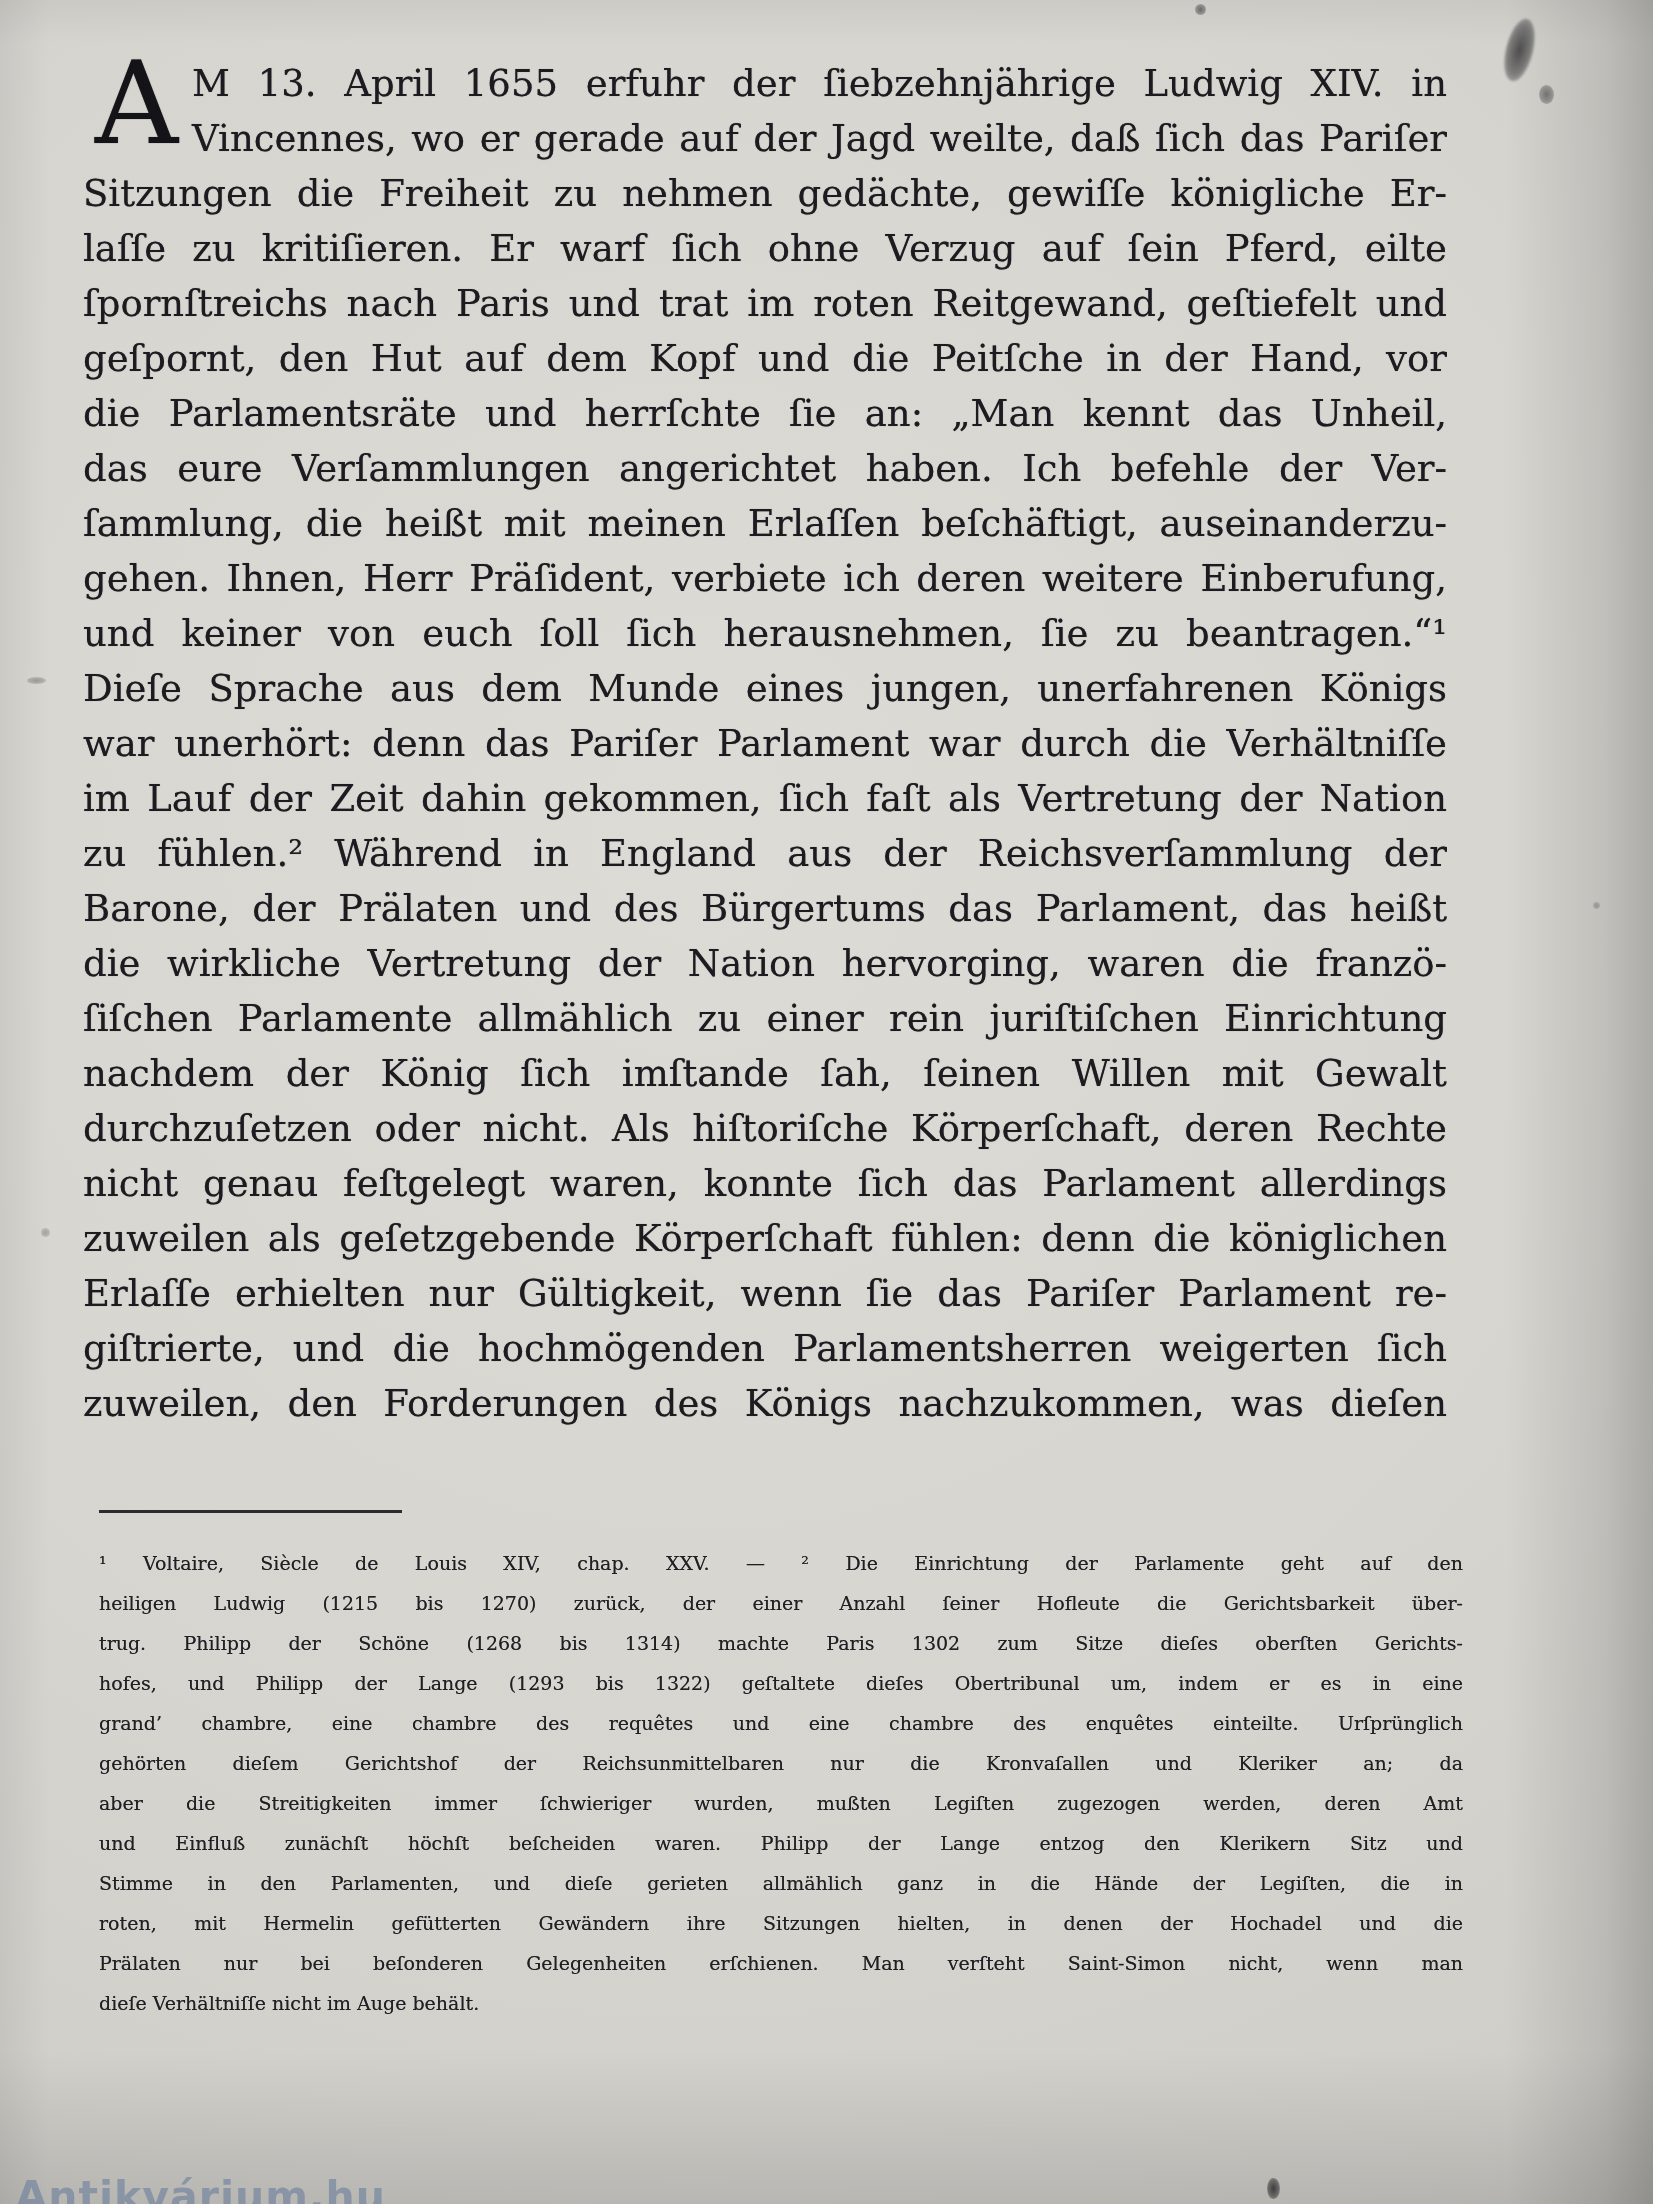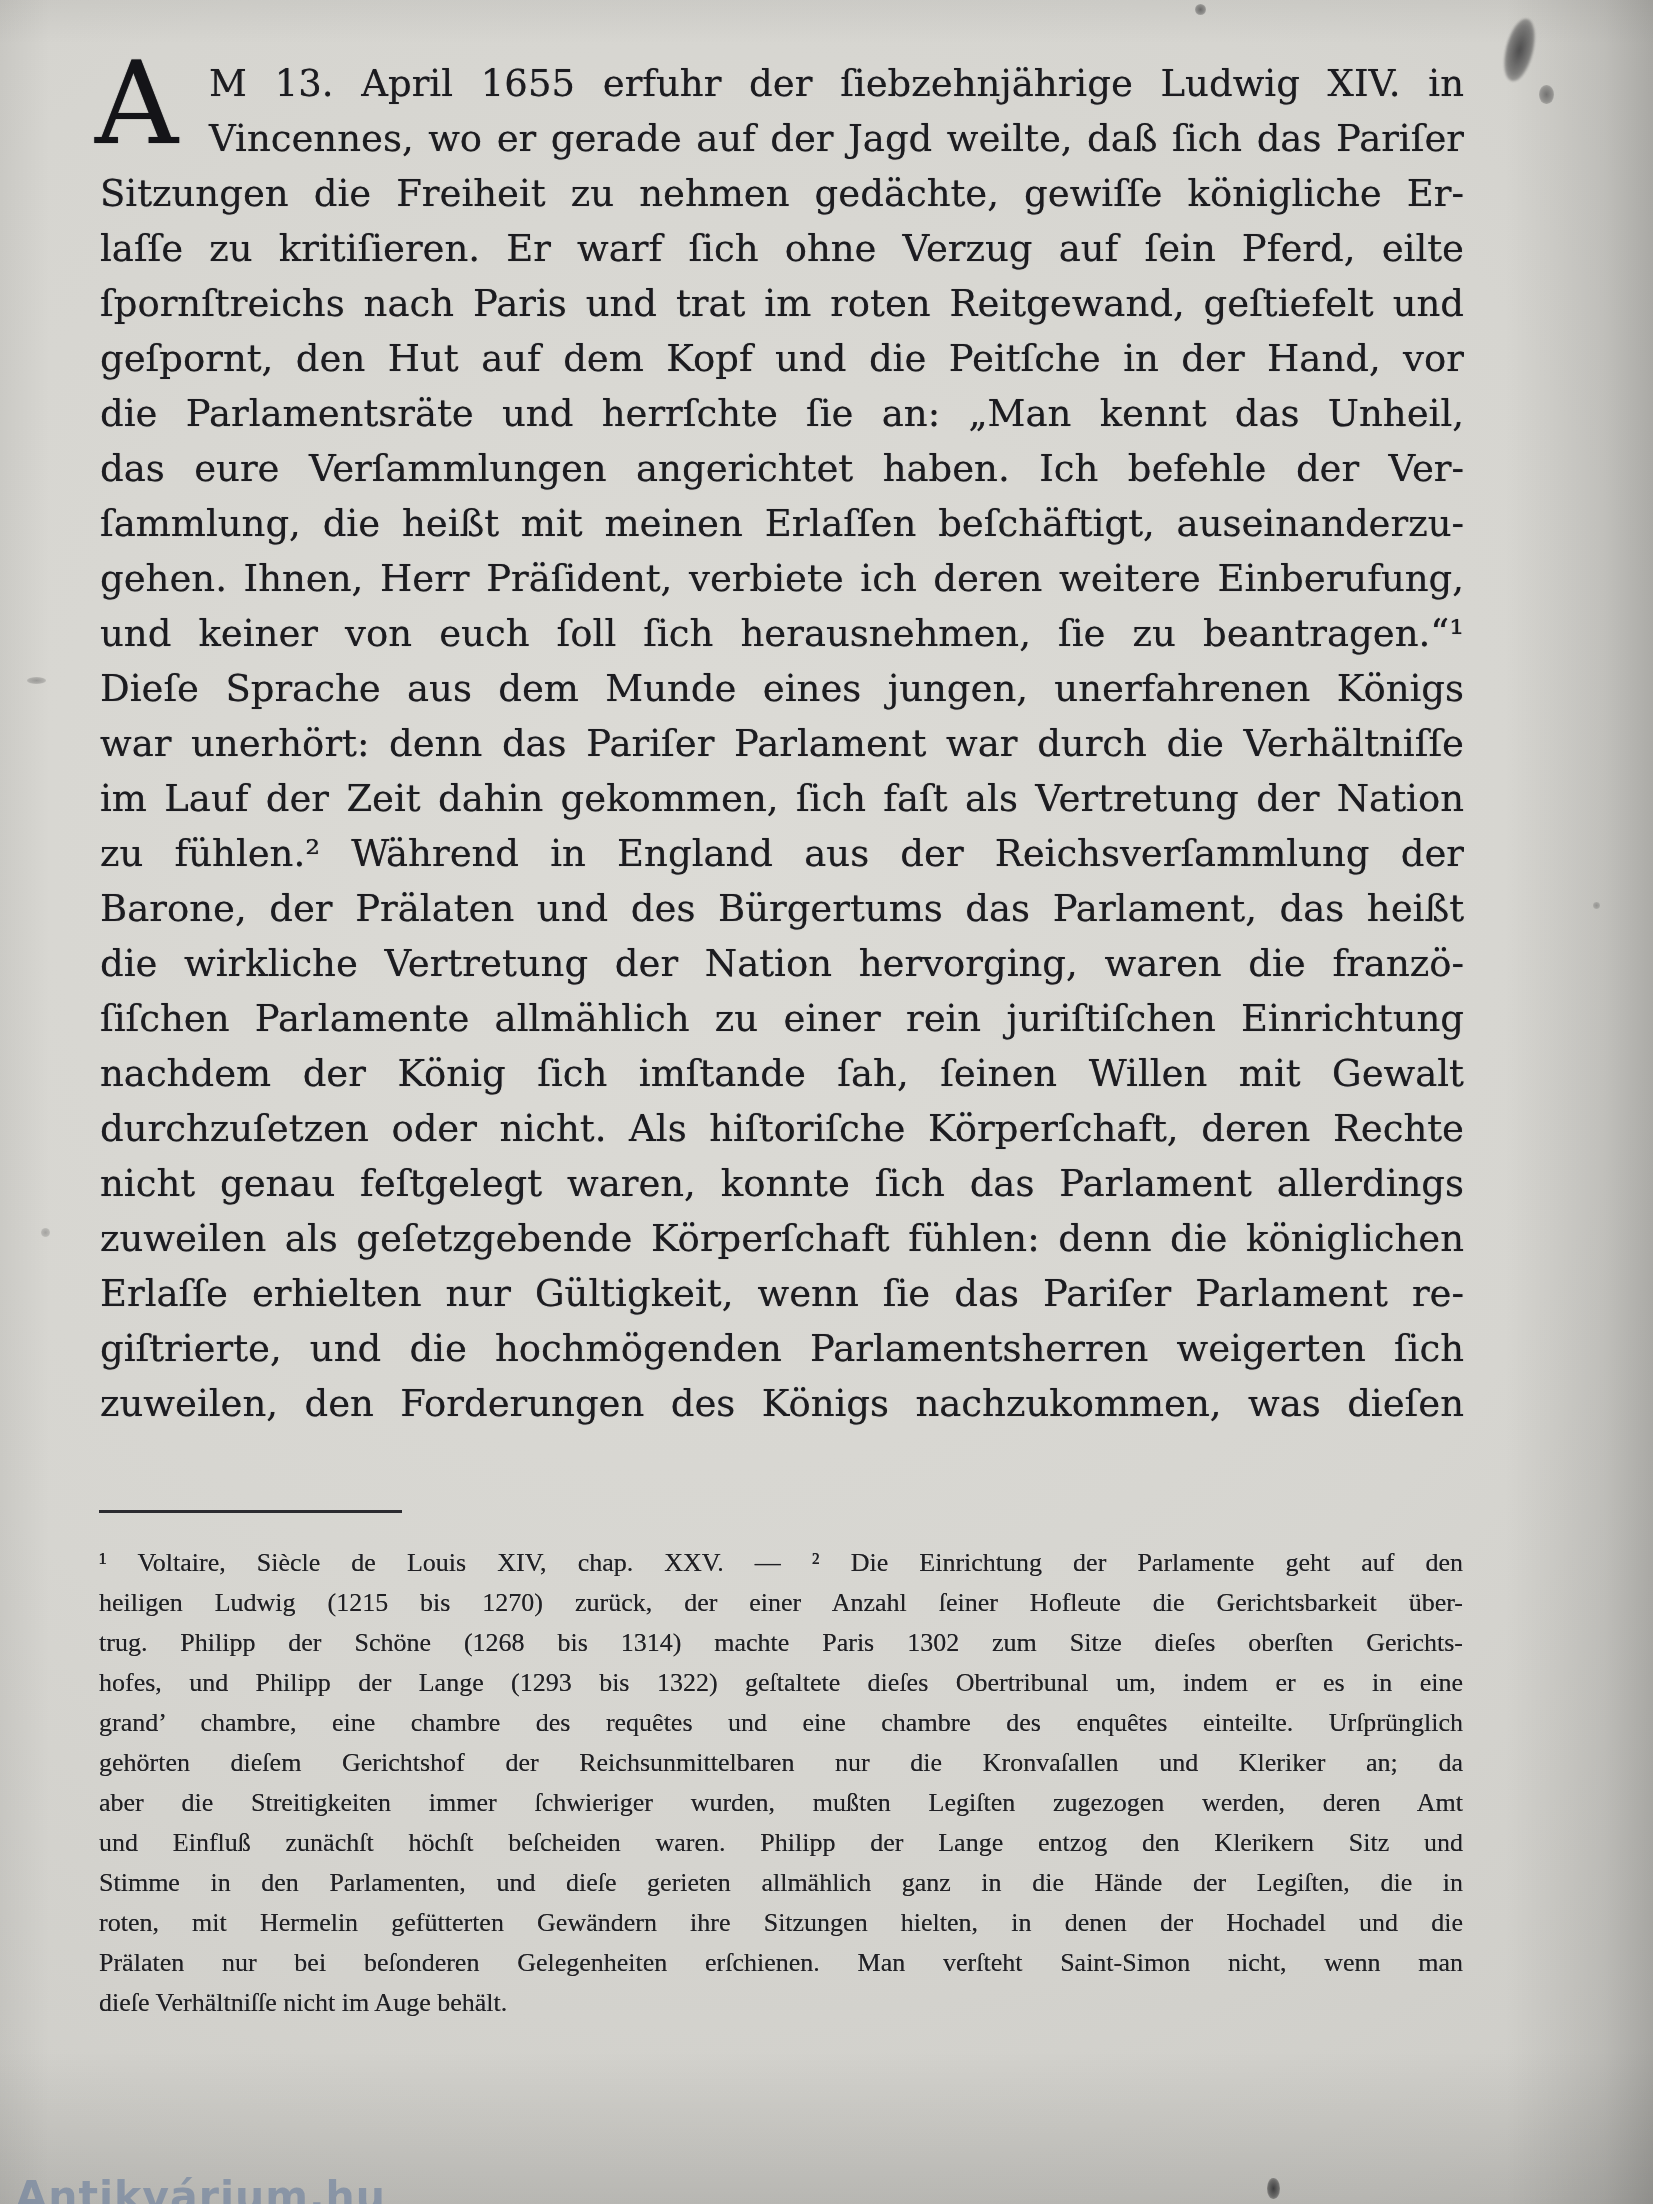--- a/index.html
+++ b/index.html
@@ -19,21 +19,21 @@
     background:
       linear-gradient(to right, rgba(0,0,0,0.06) 0%, rgba(0,0,0,0) 3%, rgba(0,0,0,0) 91%, rgba(0,0,0,0.10) 97%, rgba(0,0,0,0.20) 100%),
       linear-gradient(to bottom, rgba(0,0,0,0.05) 0%, rgba(0,0,0,0) 2%, rgba(0,0,0,0) 93%, rgba(0,0,0,0.12) 100%),
       radial-gradient(ellipse 130% 95% at 42% 38%, #dcdbd6 0%, #d6d5d0 45%, #cfcec9 72%, #c2c1bc 92%, #b7b6b1 100%);
   }
 
   
   .main-lines {
     position: absolute;
     top: 56px;
-    left: 100px;
+    left: 83px;
     width: 1364px;
   }
   .main-line {
     font-size: 37px;
     line-height: 55px;
     height: 55px;
     color: #1c1c20;
     text-align: justify;
     text-align-last: justify;
     text-shadow: 0 0 0.7px rgba(25,25,30,0.65);
@@ -64,29 +64,28 @@
     height: 2.9px;
     background: #2b2b30;
   }
   .footnote-lines {
     position: absolute;
     top: 1543px;
     left: 99px;
     width: 1364px;
   }
   .footnote-line {
-    font-size: 26px;
+    font-size: 19px;
     line-height: 40px;
     height: 40px;
     color: #202024;
     text-align: justify;
     text-align-last: justify;
     text-shadow: 0 0 0.5px rgba(25,25,30,0.6);
     overflow: hidden;
-    font-family: Liberation Serif, serif;
   }
   .footnote-line:last-child {
     text-align-last: left;
   }
 
   
   .watermark {
     position: absolute;
     top: 2172px;
     left: 15.5px;

